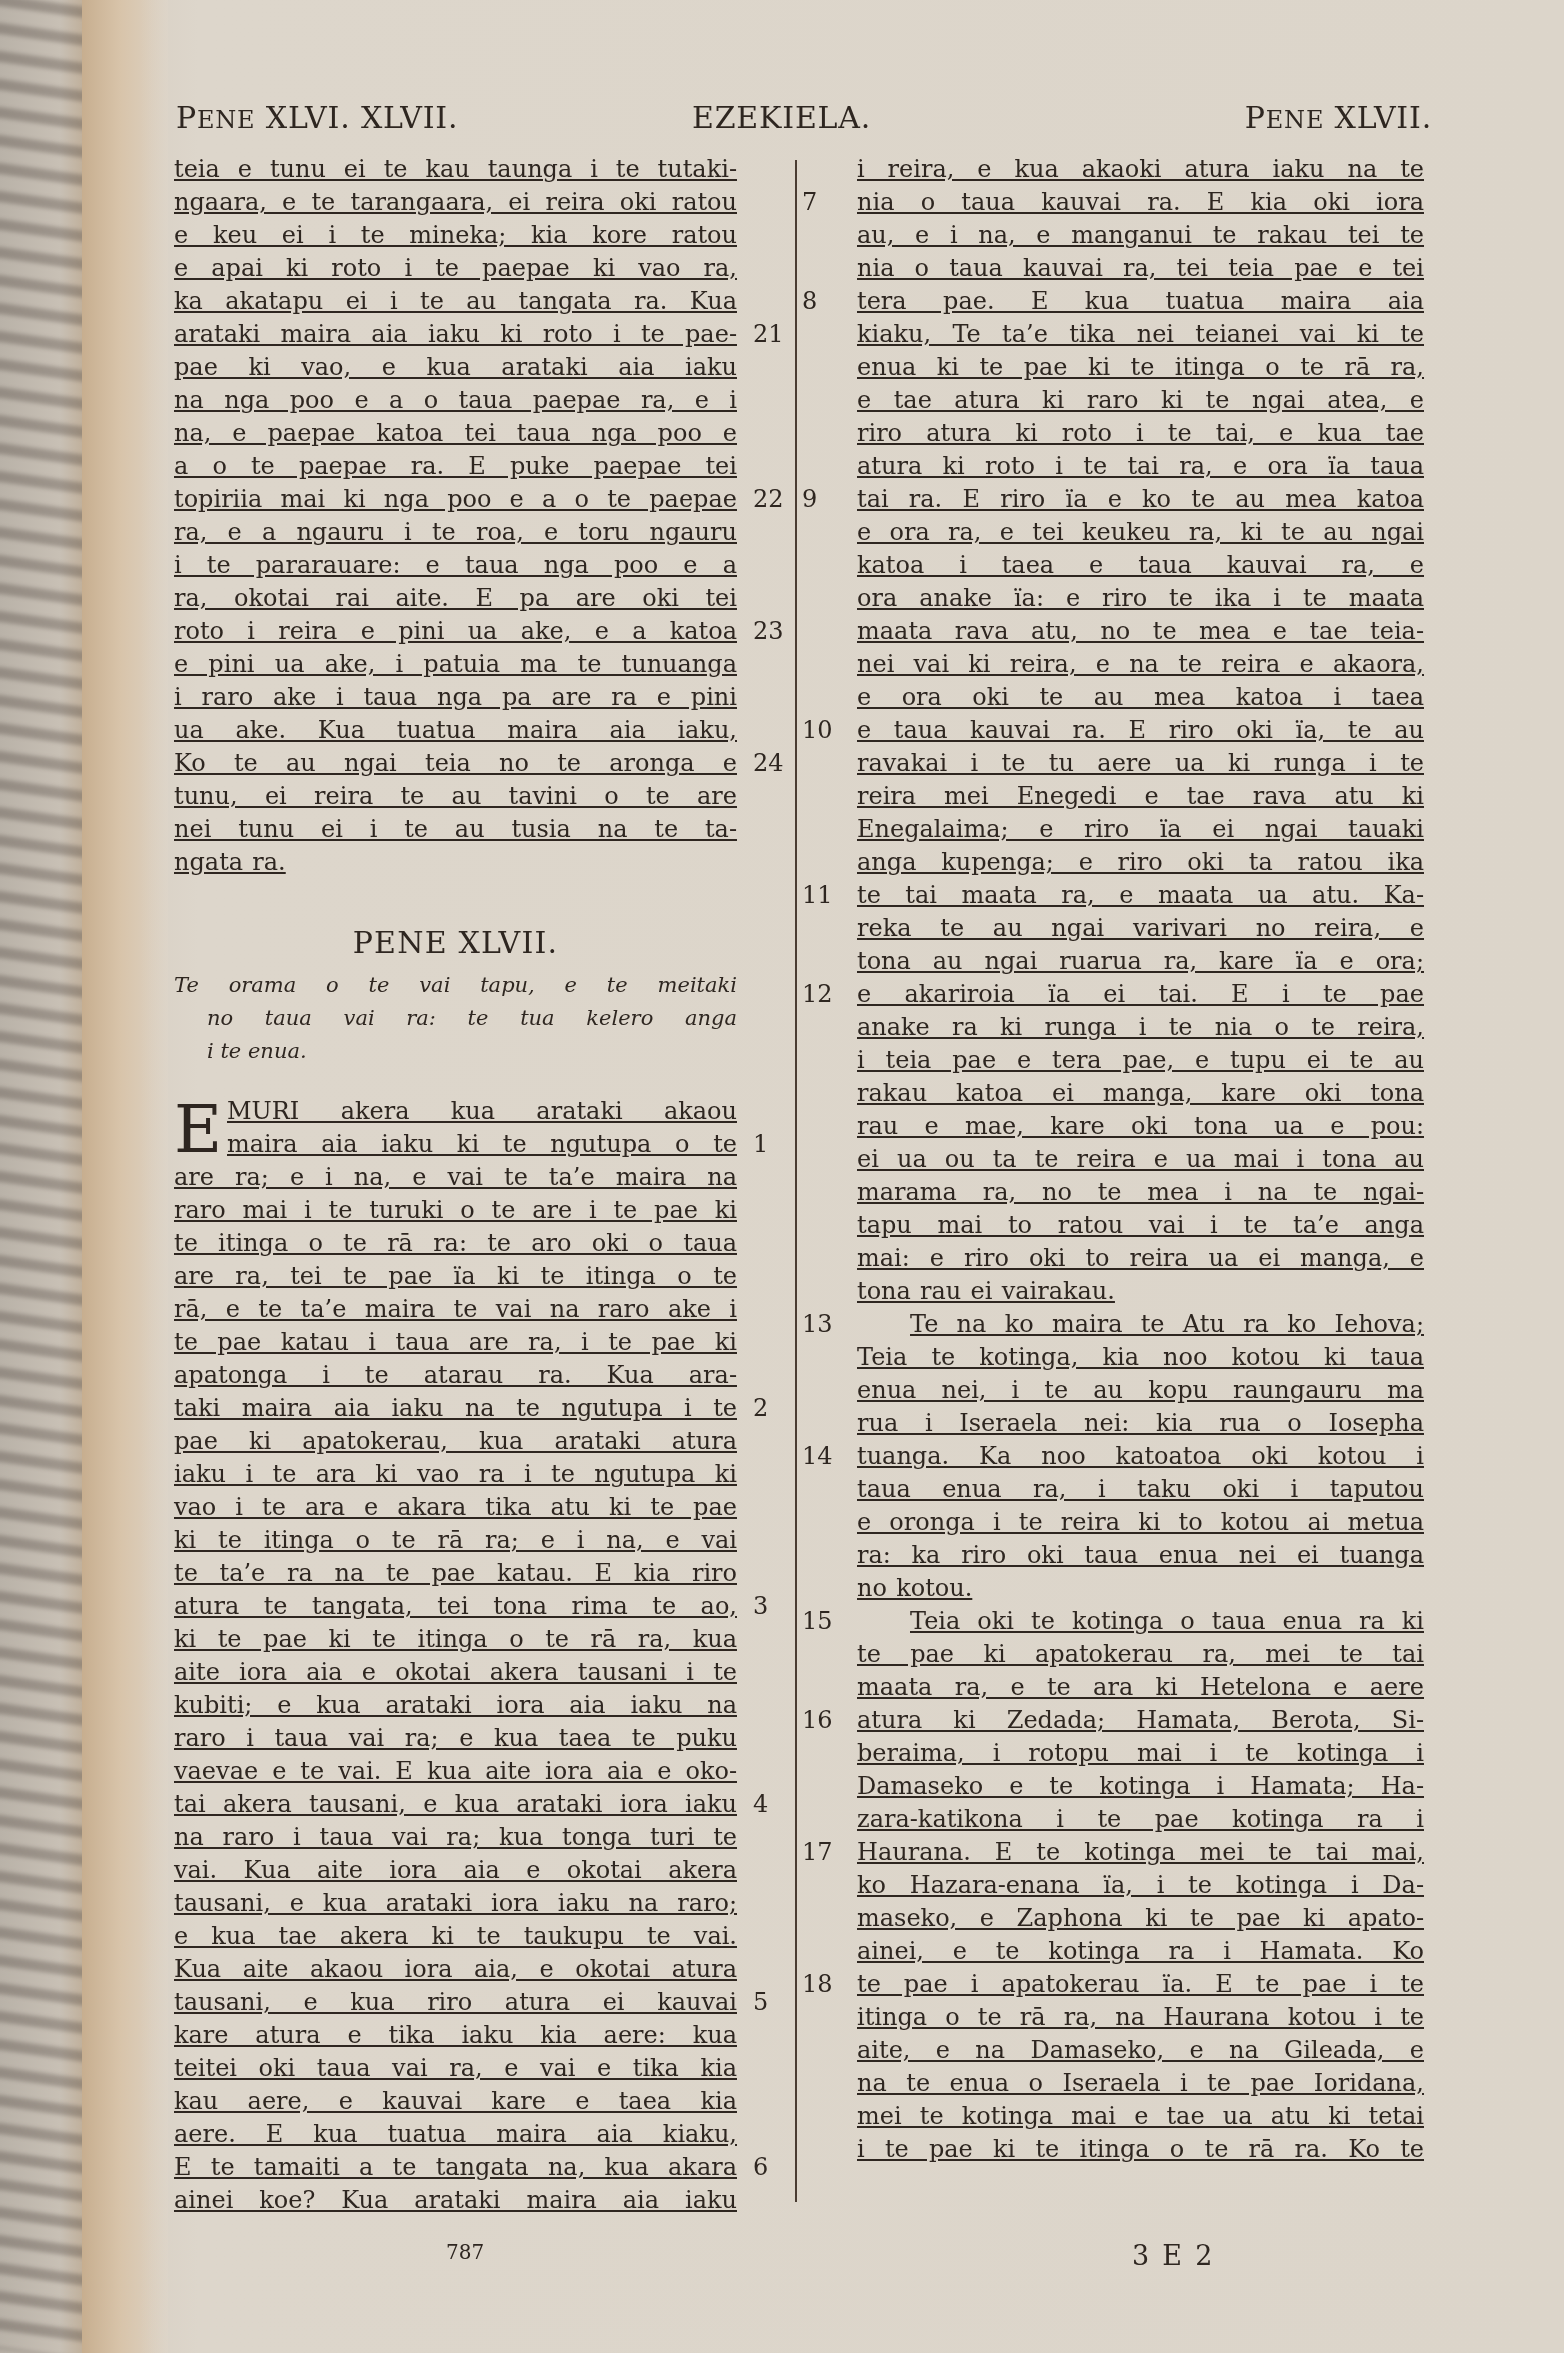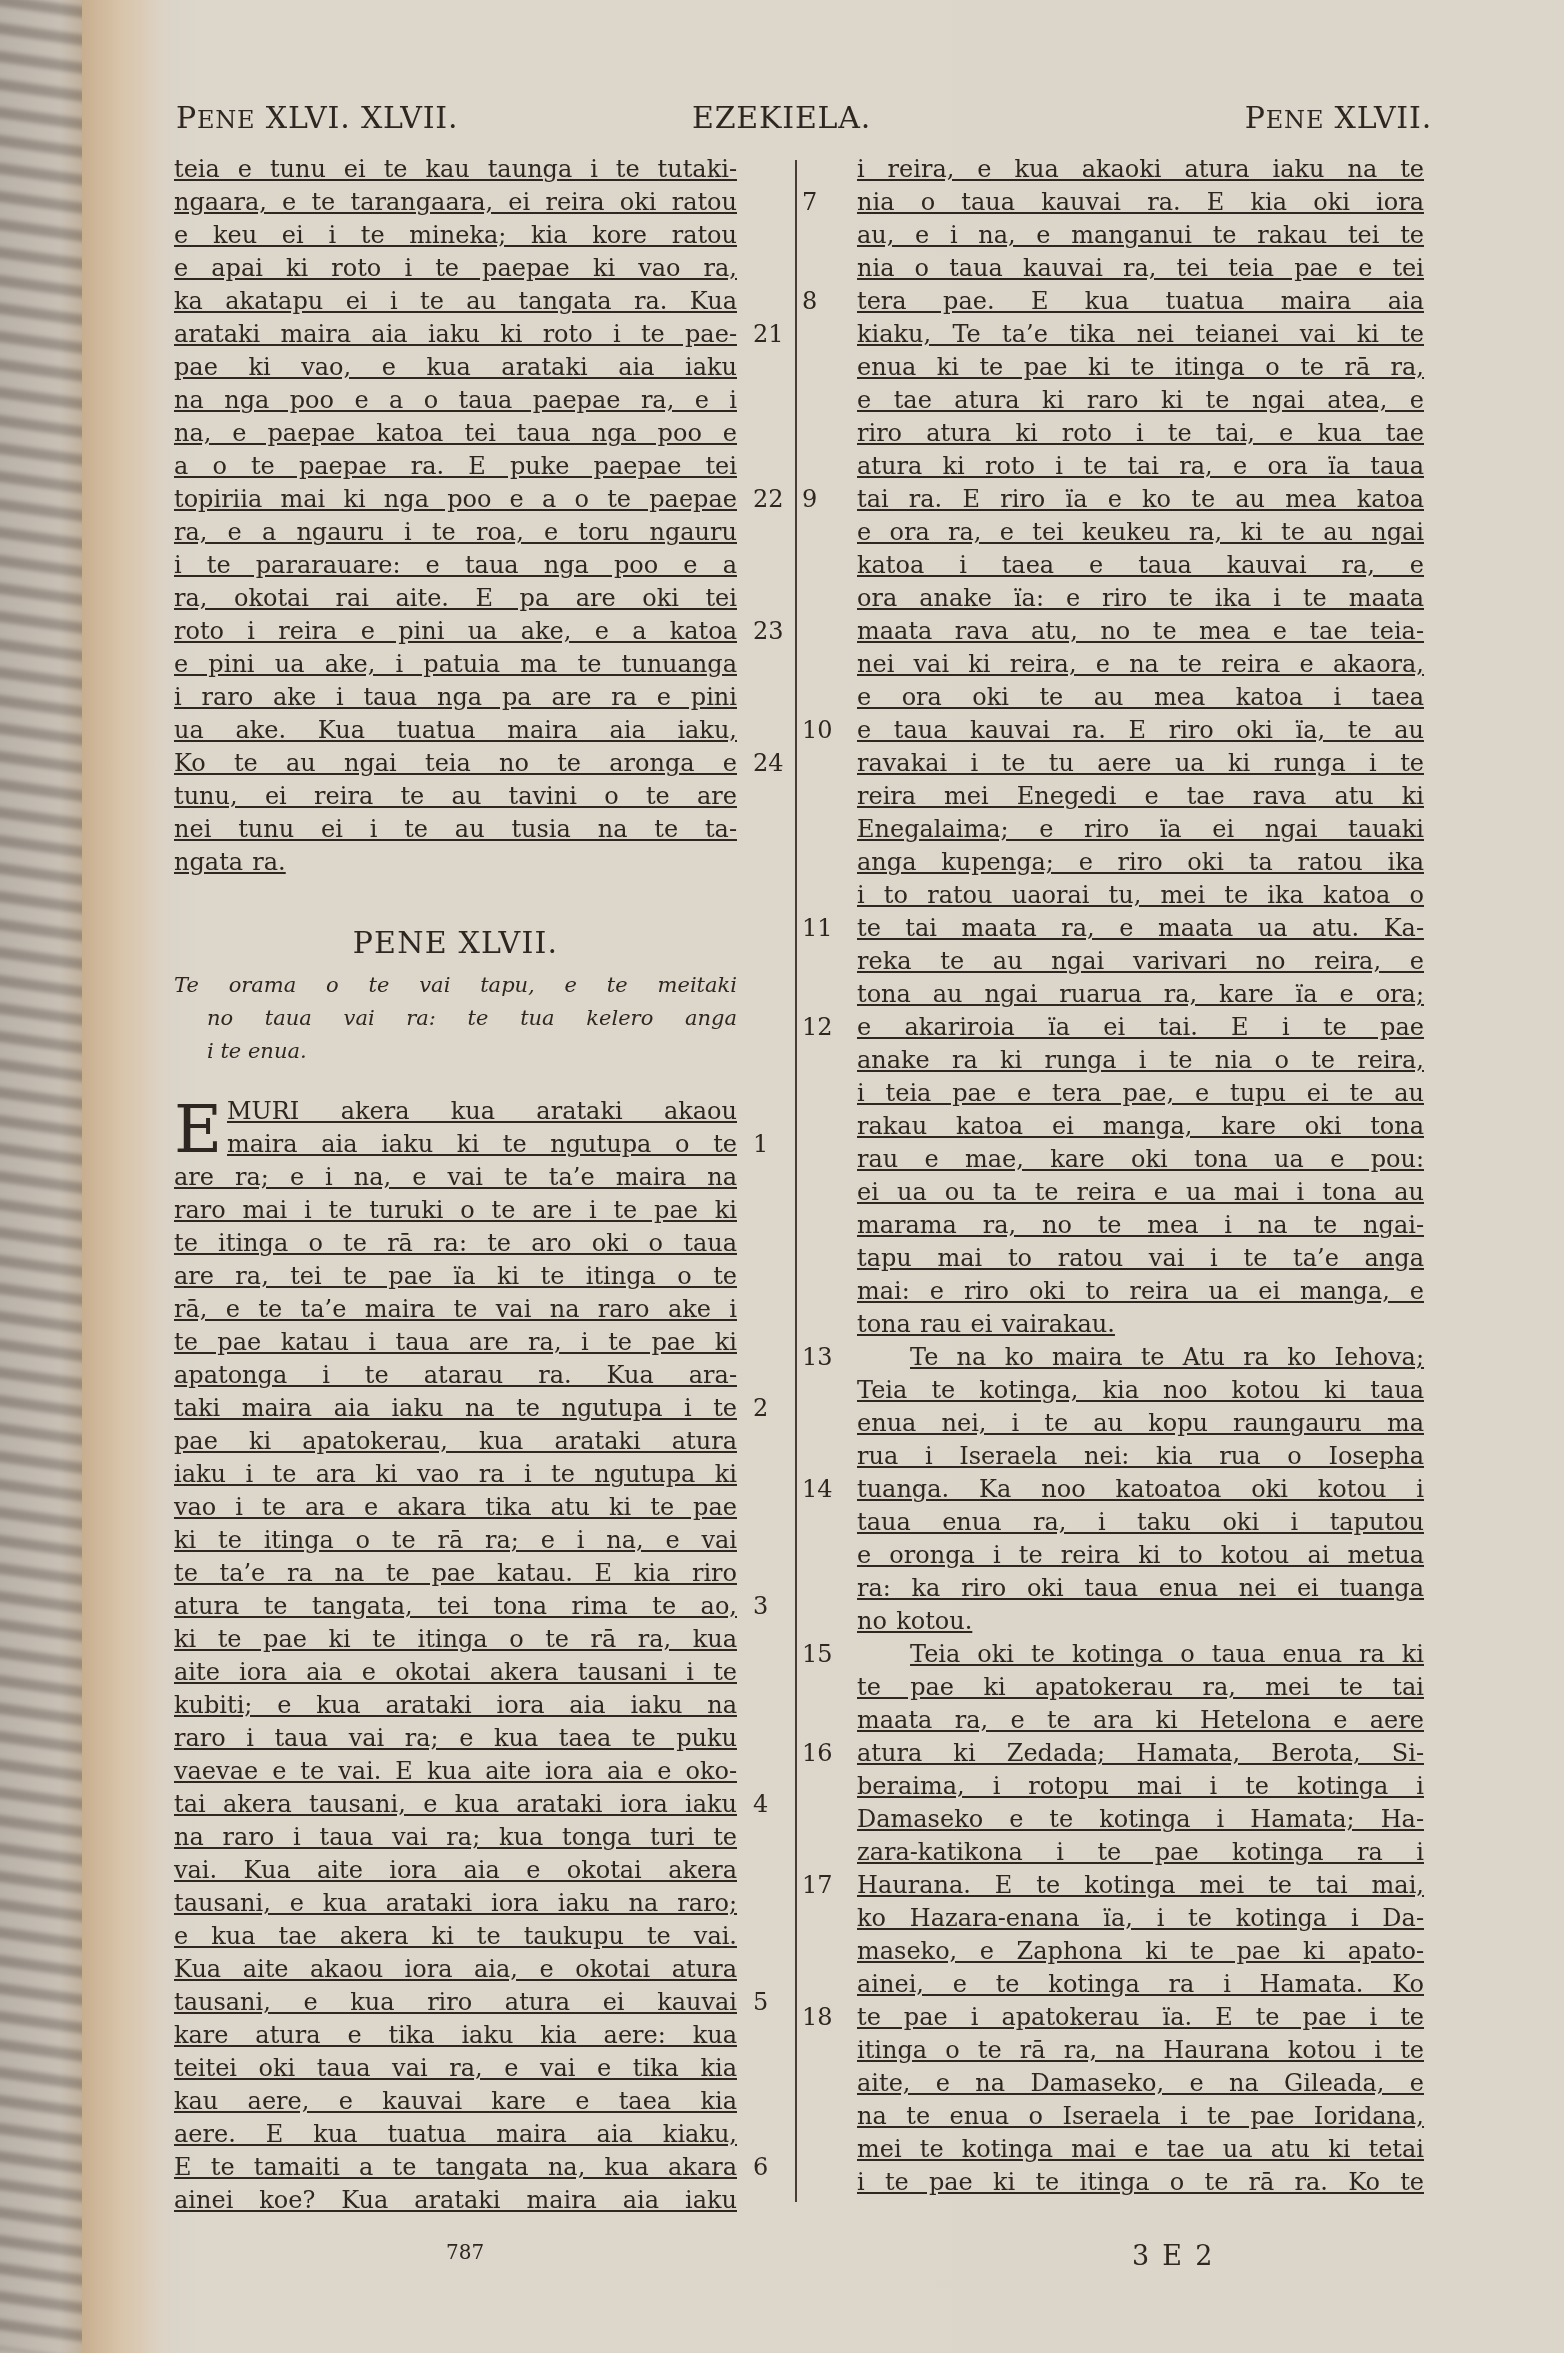--- a/index.html
+++ b/index.html
@@ -171,21 +171,20 @@
     <div class="line"><span>katoa i taea e taua kauvai ra, e</span></div>
     <div class="line"><span>ora anake ïa: e riro te ika i te maata</span></div>
     <div class="line"><span>maata rava atu, no te mea e tae teia-</span></div>
     <div class="line"><span>nei vai ki reira, e na te reira e akaora,</span></div>
     <div class="line"><span>e ora oki te au mea katoa i taea</span></div>
     <div class="line"><span>e taua kauvai ra. E riro oki ïa, te au</span><span class="vnum-l">10</span></div>
     <div class="line"><span>ravakai i te tu aere ua ki runga i te</span></div>
     <div class="line"><span>reira mei Enegedi e tae rava atu ki</span></div>
     <div class="line"><span>Enegalaima; e riro ïa ei ngai tauaki</span></div>
     <div class="line"><span>anga kupenga; e riro oki ta ratou ika</span></div>
-    <div class="line"><span>i to ratou uaorai tu, mei te ika katoa o</span></div>
     <div class="line"><span>te tai maata ra, e maata ua atu. Ka-</span><span class="vnum-l">11</span></div>
     <div class="line"><span>reka te au ngai varivari no reira, e</span></div>
     <div class="line"><span>tona au ngai ruarua ra, kare ïa e ora;</span></div>
     <div class="line"><span>e akariroia ïa ei tai. E i te pae</span><span class="vnum-l">12</span></div>
     <div class="line"><span>anake ra ki runga i te nia o te reira,</span></div>
     <div class="line"><span>i teia pae e tera pae, e tupu ei te au</span></div>
     <div class="line"><span>rakau katoa ei manga, kare oki tona</span></div>
     <div class="line"><span>rau e mae, kare oki tona ua e pou:</span></div>
     <div class="line"><span>ei ua ou ta te reira e ua mai i tona au</span></div>
     <div class="line"><span>marama ra, no te mea i na te ngai-</span></div>

